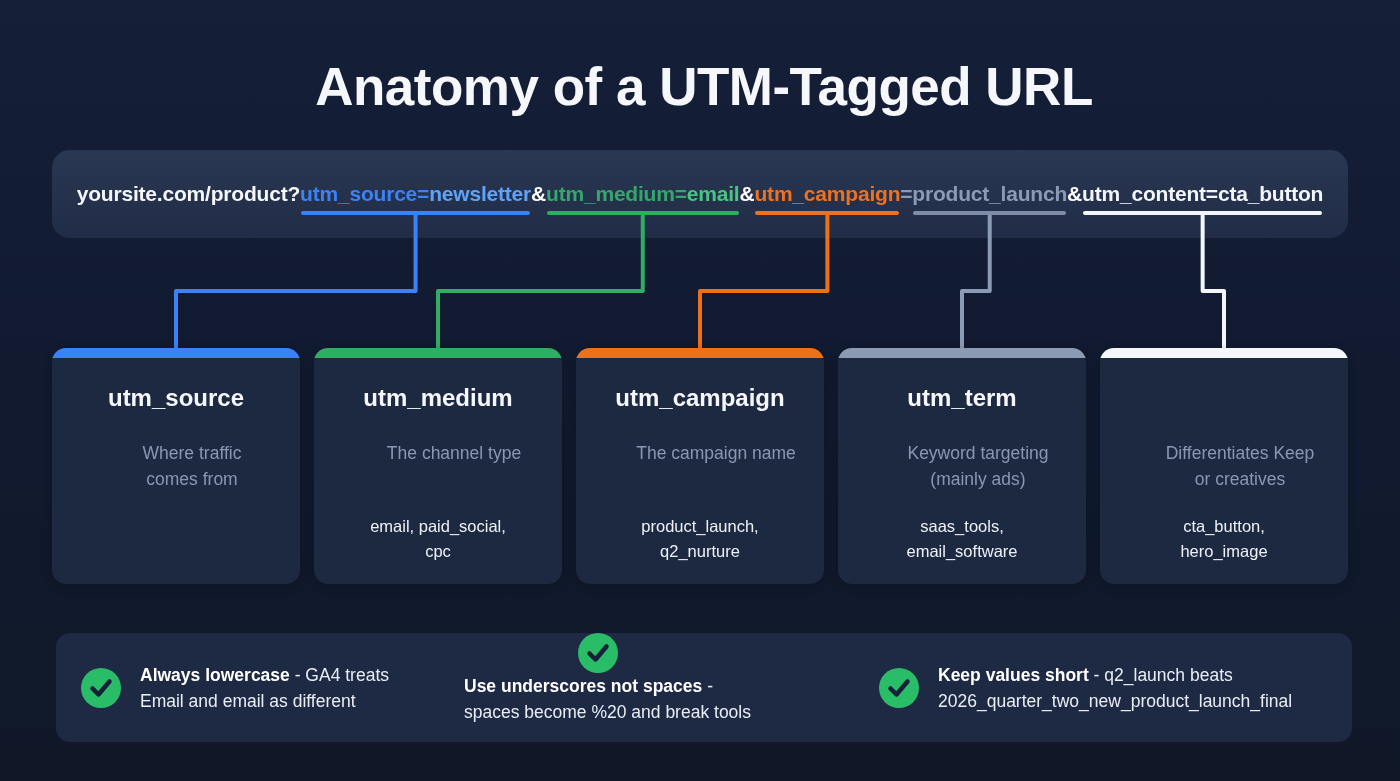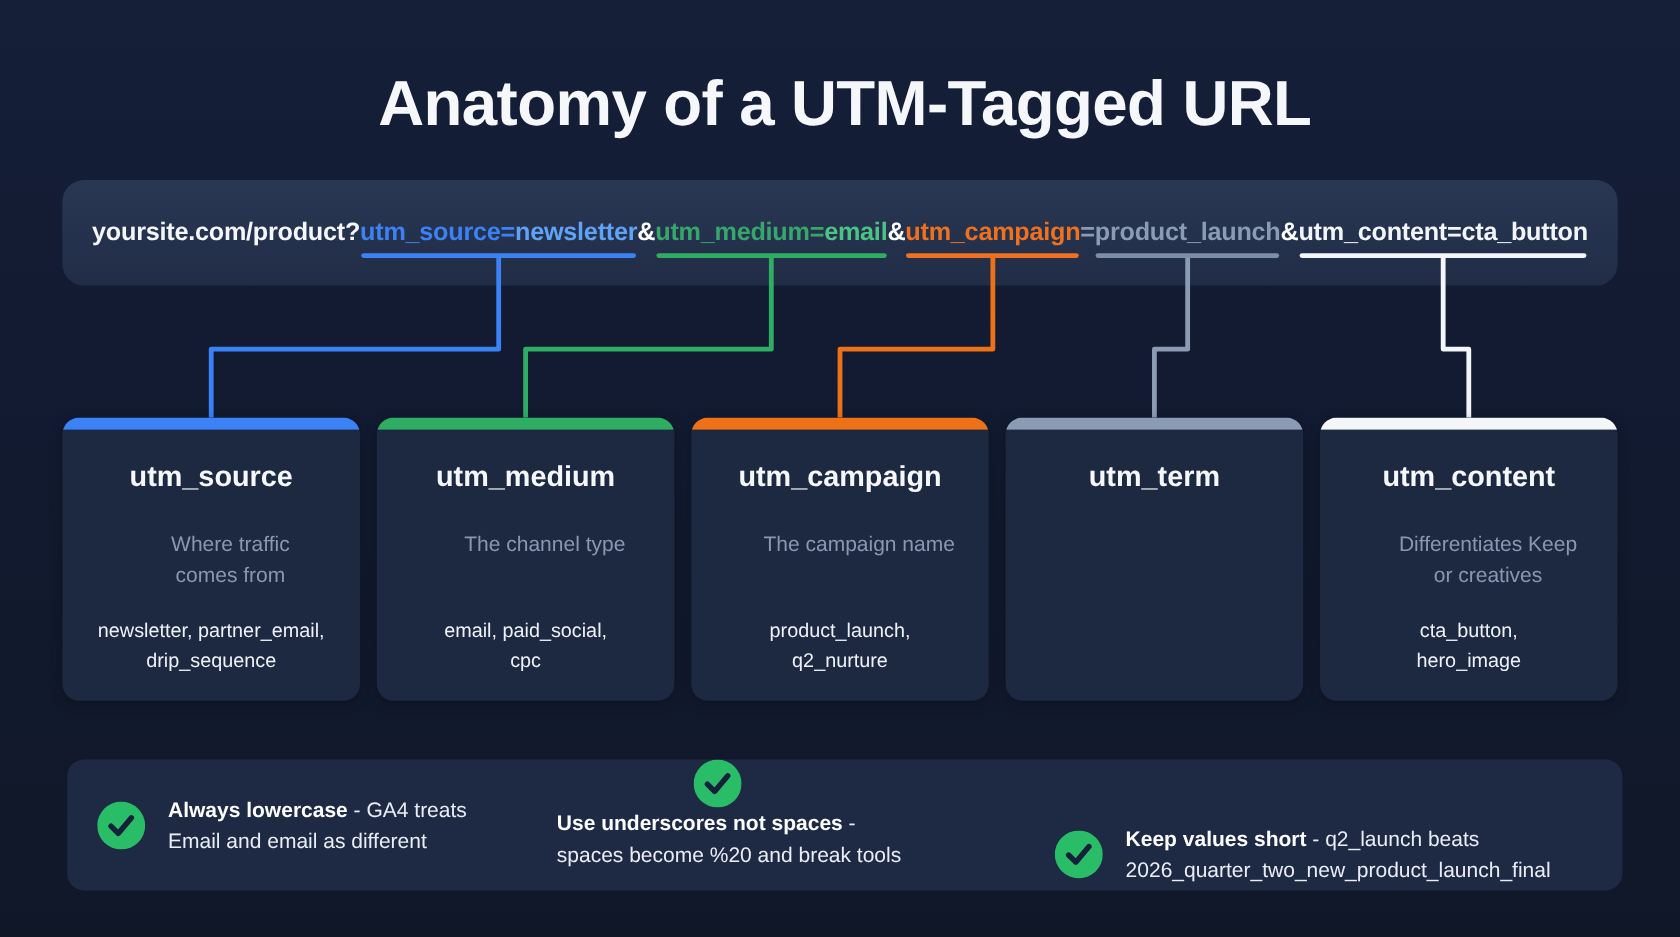--- a/index.html
+++ b/index.html
@@ -63,44 +63,45 @@
       <polyline points="989.71875,215 989.71875,291 962,291 962,351" fill="none" stroke="#8c9bb4" stroke-width="4" stroke-linejoin="round"></polyline>
       <polyline points="1202.6484375,215 1202.6484375,291 1224,291 1224,351" fill="none" stroke="#f4f6fa" stroke-width="4" stroke-linejoin="round"></polyline>
     </svg>
 
   <div class="cards" id="cards">
       <div class="card">
         <div class="card-accent" style="background: rgb(59, 130, 246);"></div>
         <div class="card-title">utm_source</div>
         <div class="card-desc">Where traffic
 comes from</div>
-        <div class="card-examples">newsletter, partner_email,
-drip_sequence</div>
       </div>
       <div class="card">
         <div class="card-accent" style="background: rgb(47, 173, 99);"></div>
         <div class="card-title">utm_medium</div>
         <div class="card-desc">The channel type</div>
         <div class="card-examples">email, paid_social,
 cpc</div>
       </div>
       <div class="card">
         <div class="card-accent" style="background: rgb(238, 113, 24);"></div>
         <div class="card-title">utm_campaign</div>
         <div class="card-desc">The campaign name</div>
         <div class="card-examples">product_launch,
 q2_nurture</div>
       </div>
       <div class="card">
         <div class="card-accent" style="background: rgb(140, 155, 180);"></div>
         <div class="card-title">utm_term</div>
+        <div class="card-desc">Keyword targeting
+(mainly ads)</div>
+        <div class="card-examples">saas_tools,
+email_software</div>
       </div>
       <div class="card">
         <div class="card-accent" style="background: rgb(244, 246, 250);"></div>
-        <div class="card-title">utm_content</div>
         <div class="card-desc">Differentiates Keep
 or creatives</div>
         <div class="card-examples">cta_button,
 hero_image</div>
       </div>
     </div>
 
   <div class="tips" id="tips">
       <div class="tip" style="left: 25px;">
         <svg viewBox="0 0 40 40" class="check">
@@ -109,21 +110,21 @@
         </svg>
         <div class="tip-text"><span class="tip-bold">Always lowercase</span> - GA4 treats<br>Email and email as different</div>
       </div>
       <div class="tip" style="left: 408px; flex-direction: column;">
         <svg viewBox="0 0 40 40" class="check">
           <circle cx="20" cy="20" r="20" fill="#2abd68"></circle>
           <path d="M11.5 20.5 L17.5 26.5 L28.5 13.5" fill="none" stroke="#15203a" stroke-width="4.5" stroke-linecap="round" stroke-linejoin="round"></path>
         </svg>
         <div class="tip-text"><span class="tip-bold">Use underscores not spaces</span> -<br>spaces become %20 and break tools</div>
       </div>
-      <div class="tip" style="left: 823px; margin-top: 24px;">
+      <div class="tip" style="left: 823px;">
         <svg viewBox="0 0 40 40" class="check">
           <circle cx="20" cy="20" r="20" fill="#2abd68"></circle>
           <path d="M11.5 20.5 L17.5 26.5 L28.5 13.5" fill="none" stroke="#15203a" stroke-width="4.5" stroke-linecap="round" stroke-linejoin="round"></path>
         </svg>
         <div class="tip-text"><span class="tip-bold">Keep values short</span> - q2_launch beats<br>2026_quarter_two_new_product_launch_final</div>
       </div>
     </div>
 </div>
 
 </body></html>

